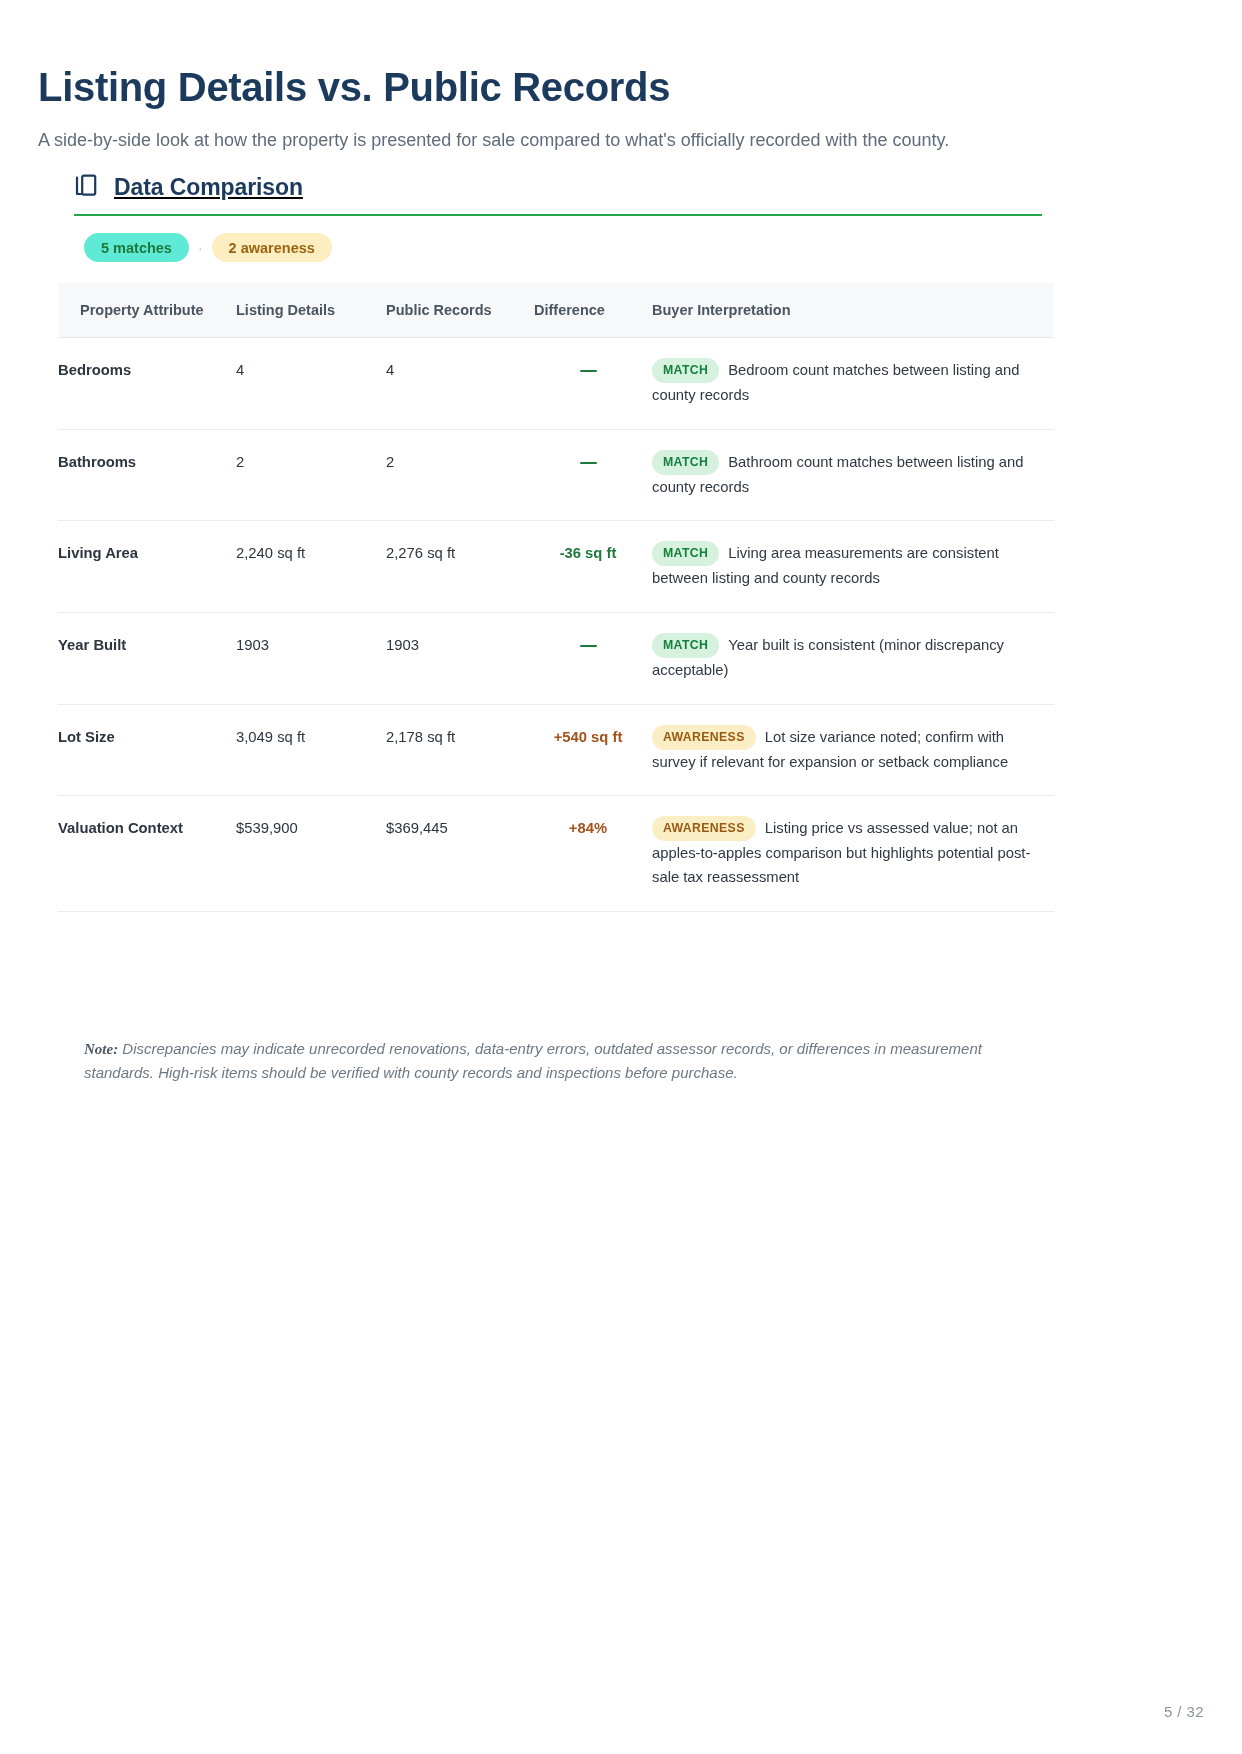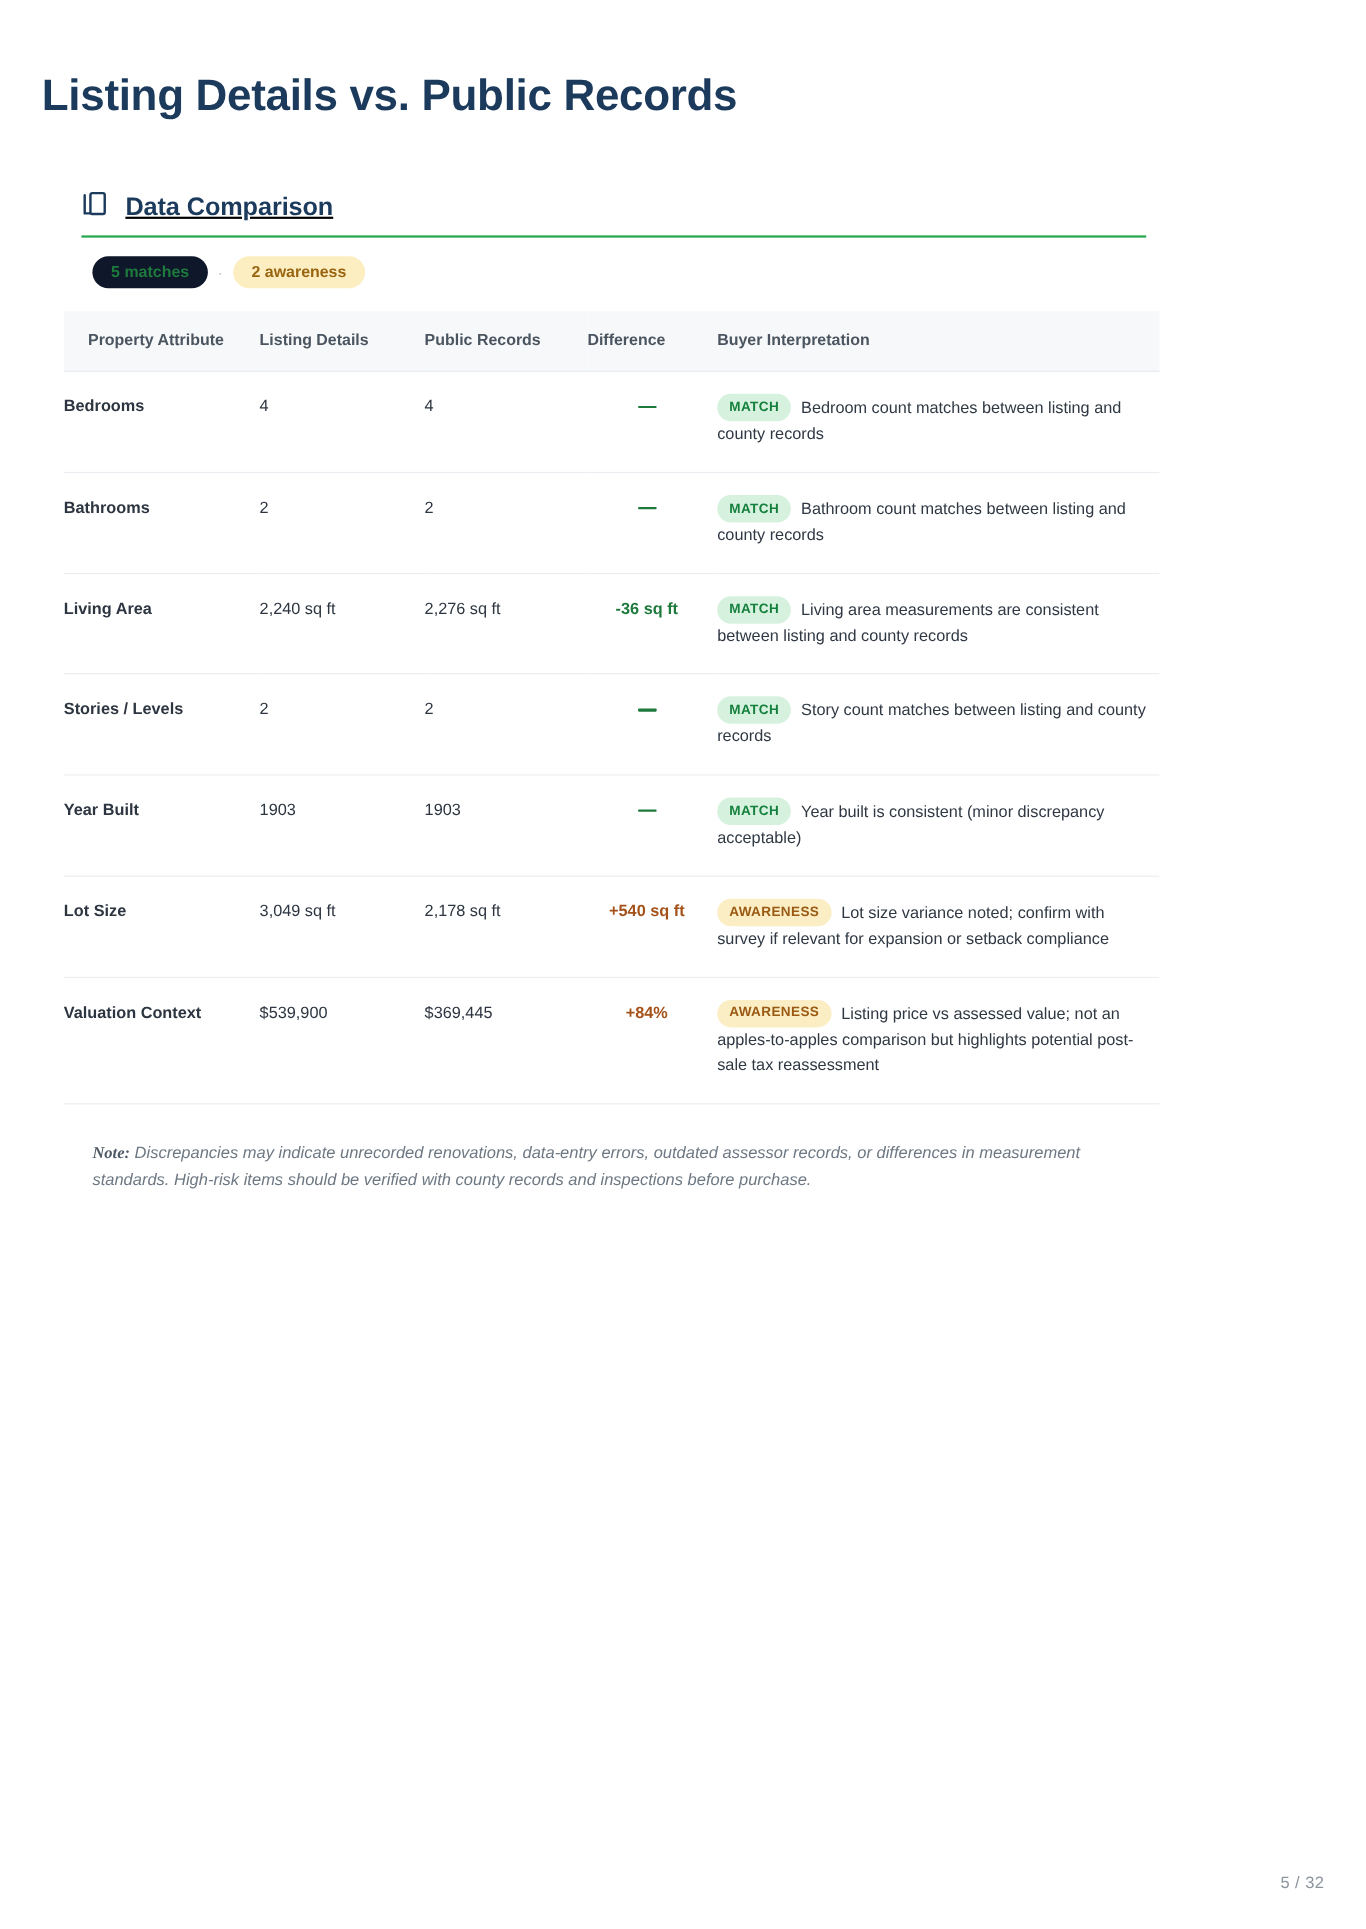--- a/index.html
+++ b/index.html
@@ -84,21 +84,21 @@
     display: inline-flex;
     align-items: center;
     justify-content: center;
     height: 29px;
     padding: 0 17px;
     border-radius: 15px;
     font-size: 14.5px;
     font-weight: 700;
   }
   .summary-pill.matches {
-    background: #0f172a;
+    background: #5eead4;
     color: #1d7a3c;
   }
   .summary-pill.awareness {
     background: #fdeec2;
     color: #9a6510;
   }
   .summary-dot {
     color: #b9c0c8;
     font-size: 14px;
     line-height: 1;
@@ -227,20 +227,21 @@
     letter-spacing: 0.4px;
   }
 </style>
 </head>
 <body>
 
 <div class="page">
 
   <h1 class="page-title">Listing Details vs. Public Records</h1>
 
+  <p class="page-subtitle">A side-by-side look at how the property is presented for sale compared to what's officially recorded with the county.</p>
 
   <div class="section-head">
     <span class="section-icon">
       <svg width="26" height="28" viewBox="0 0 26 28" fill="none" xmlns="http://www.w3.org/2000/svg">
         <path d="M3 4.5 V21 H7" stroke="#1b3a5c" stroke-width="2.2" stroke-linecap="round" stroke-linejoin="round"></path>
         <rect x="8.2" y="2.6" width="13" height="19" rx="1.6" stroke="#1b3a5c" stroke-width="2.2"></rect>
       </svg>
     </span>
     <span class="section-title">Data Comparison</span>
   </div>
@@ -285,27 +286,20 @@
             <td class="interp"><span class="pill match">MATCH</span><span class="interp-text">Bathroom count matches between listing and county records</span></td>
           </tr>
           <tr>
             <td class="attr">Living Area</td>
             <td class="val">2,240 sq ft</td>
             <td class="val">2,276 sq ft</td>
             <td class="diff good">-36 sq ft</td>
             <td class="interp"><span class="pill match">MATCH</span><span class="interp-text">Living area measurements are consistent between listing and county records</span></td>
           </tr>
           <tr>
-            <td class="attr">Stories / Levels</td>
-            <td class="val">2</td>
-            <td class="val">2</td>
-            <td class="diff neutral"><span class="dash"></span></td>
-            <td class="interp"><span class="pill match">MATCH</span><span class="interp-text">Story count matches between listing and county records</span></td>
-          </tr>
-          <tr>
             <td class="attr">Year Built</td>
             <td class="val">1903</td>
             <td class="val">1903</td>
             <td class="diff neutral"><span class="dash"></span></td>
             <td class="interp"><span class="pill match">MATCH</span><span class="interp-text">Year built is consistent (minor discrepancy acceptable)</span></td>
           </tr>
           <tr>
             <td class="attr">Lot Size</td>
             <td class="val">3,049 sq ft</td>
             <td class="val">2,178 sq ft</td>

